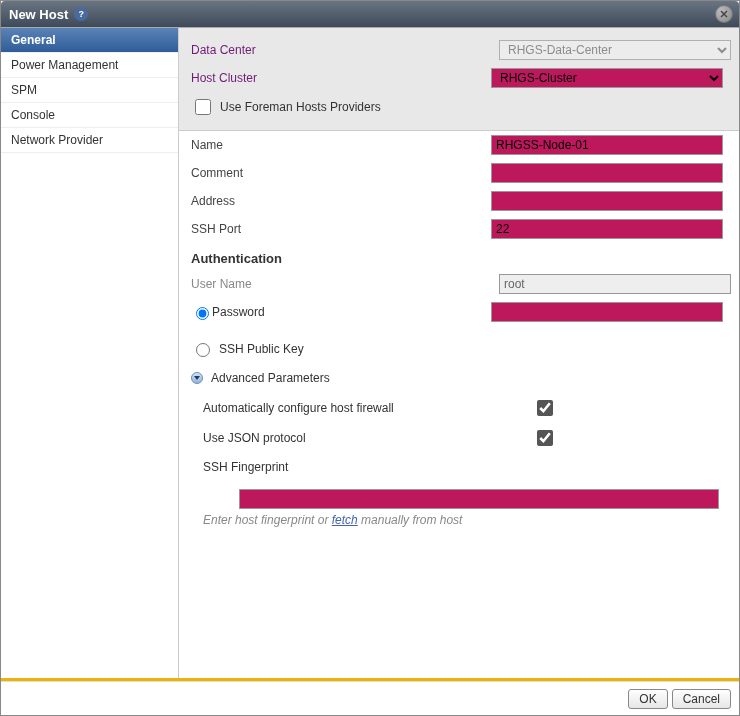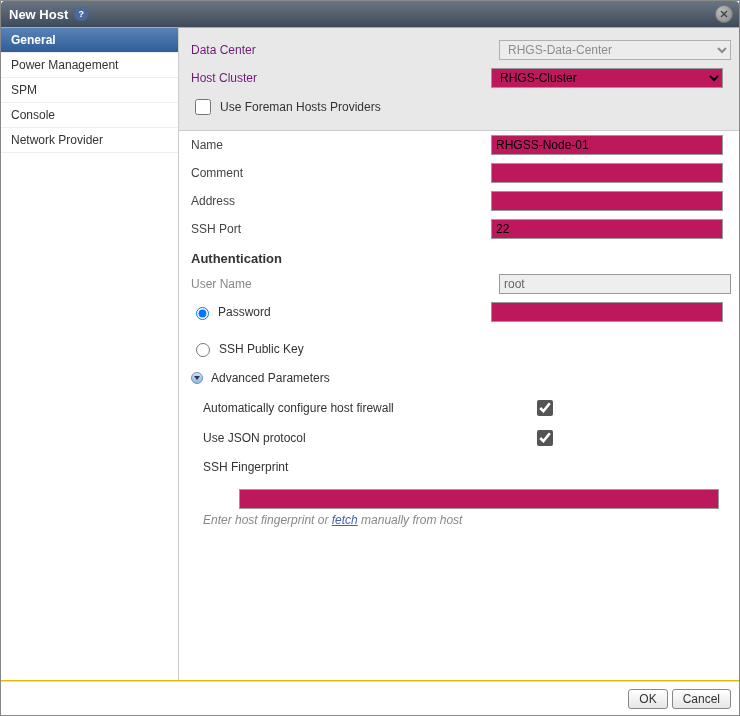--- a/index.html
+++ b/index.html
@@ -57,21 +57,21 @@
     align-items: center;
     justify-content: center;
     font-size: 12px;
     cursor: pointer;
     border: 1px solid #777;
   }
   .body {
     flex: 1;
     display: flex;
     border-top: 1px solid #aaa;
-    border-bottom: 1px solid #eab308;
+    border-bottom: 3px solid #eab308;
     overflow: hidden;
   }
   .sidebar {
     width: 178px;
     background: #fff;
     border-right: 1px solid #ccc;
   }
   .sidebar-item {
     padding: 5px 10px;
     cursor: pointer;
@@ -210,21 +210,20 @@
     text-align: center;
   }
   .radio-pass-row {
     display: flex;
     align-items: center;
     padding: 4px 12px;
   }
   .radio-pass-row .radio-wrap {
     display: flex;
     align-items: center;
-    gap: 6px;
     width: 300px;
   }
   .radio-pass-row .ctrl {
     flex: 1;
     max-width: 232px;
   }
   input[type="checkbox"].big {
     width: 16px;
     height: 16px;
     accent-color: #555;

